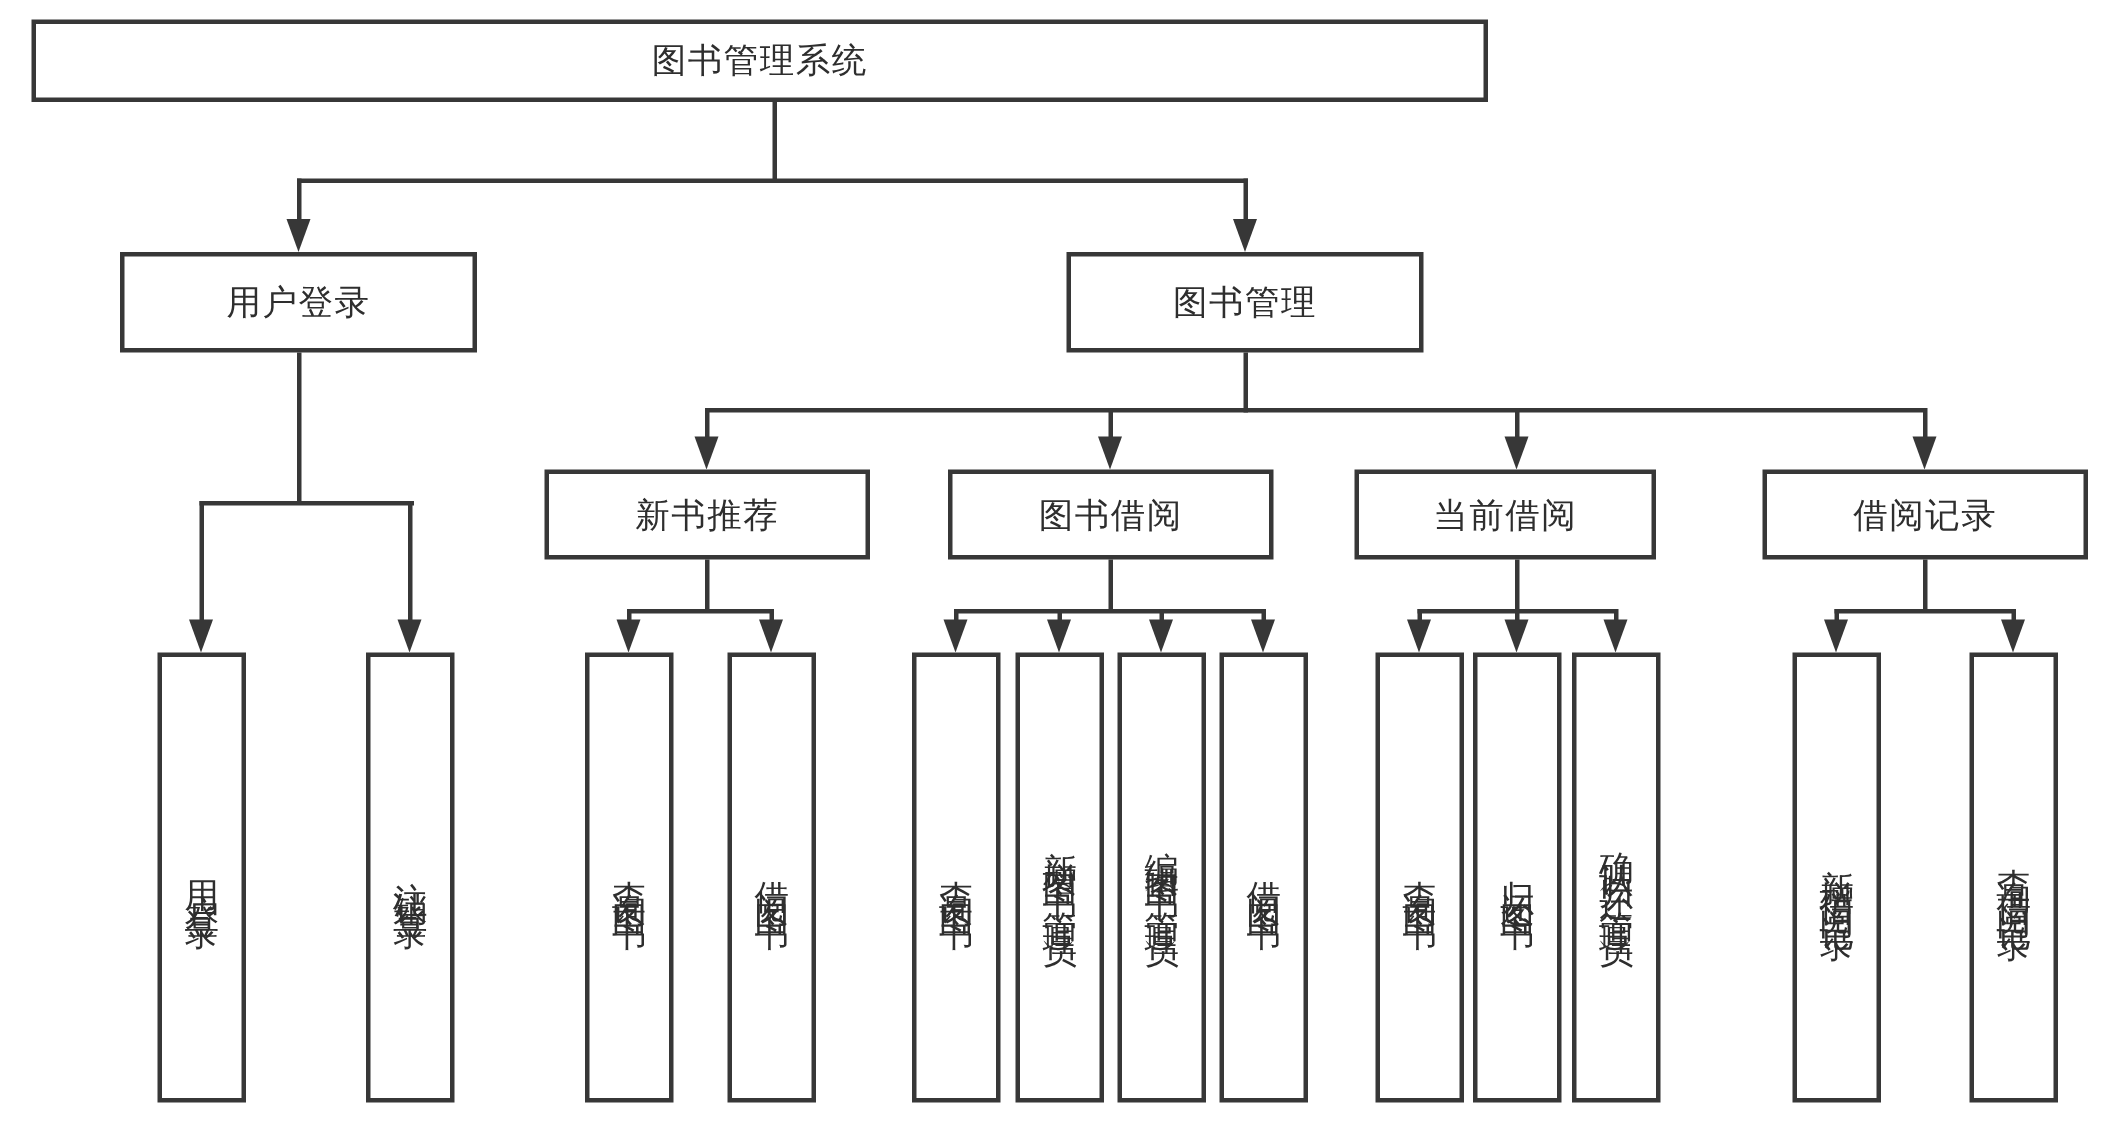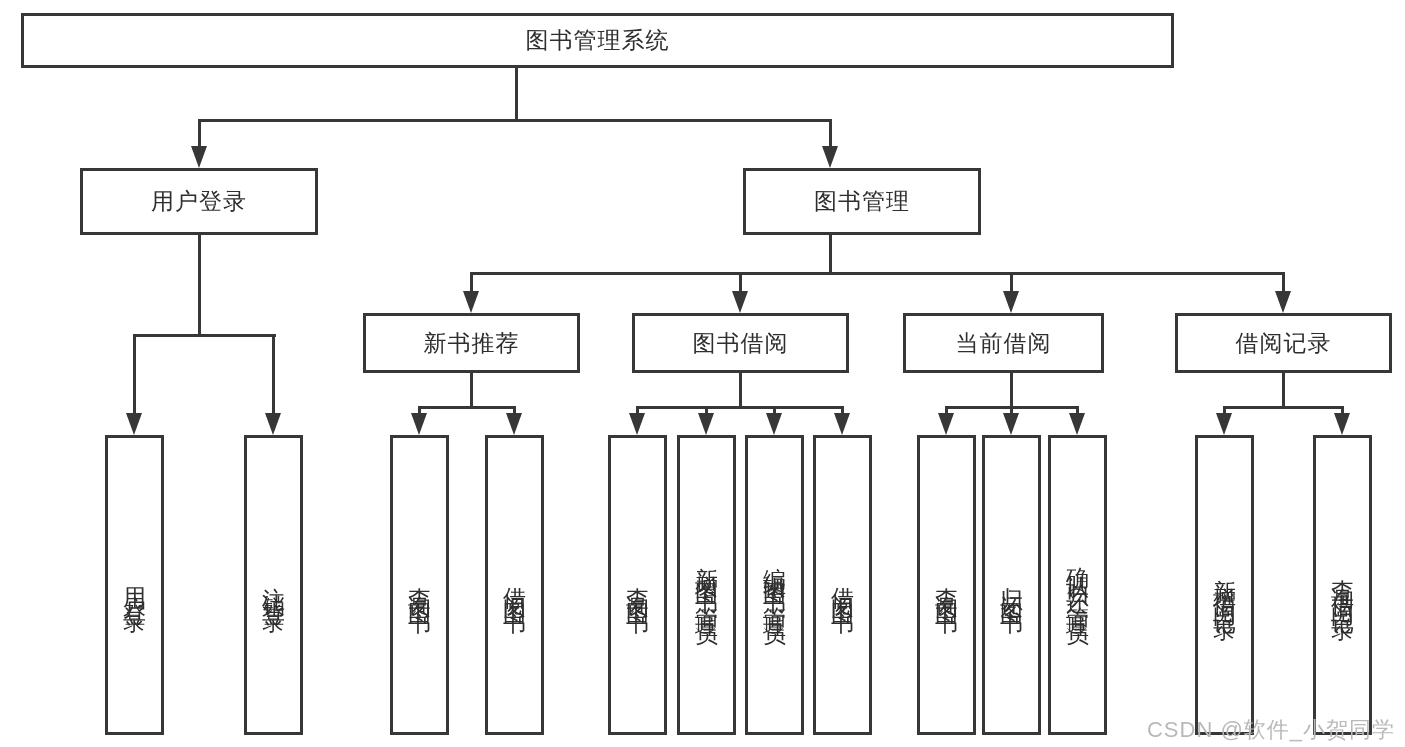--- a/index.html
+++ b/index.html
@@ -51,29 +51,29 @@
     letter-spacing:1px;
     z-index:3;
     white-space:nowrap;
   }
 </style>
 </head>
 <body>
 
 <div class="canvas">
 
-  <div class="node" style="left:21px;top:13px;width:1153px;height:55px;">
+  <div class="node" style="left:21px;top:13px;width:971px;height:55px;">
     <span>图书管理系统</span>
   </div>
 
   <div class="node" style="left:80px;top:168px;width:238px;height:67px;">
     <span>用户登录</span>
   </div>
 
-  <div class="node" style="left:711px;top:168px;width:238px;height:67px;margin-left:32px;">
+  <div class="node" style="left:711px;top:168px;width:238px;height:67px;">
     <span>图书管理</span>
   </div>
 
   <div class="node" style="left:363px;top:313px;width:217px;height:60px;text-align:right;">
     <span>新书推荐</span>
   </div>
 
   <div class="node" style="left:632px;top:313px;width:217px;height:60px;">
     <span>图书借阅</span>
   </div>
@@ -182,14 +182,13 @@
   <div class="v" style="left:1076px;top:406px;height:10px;"></div>
   <div class="a" style="left:1069px;top:413px;"></div>
 
   <div class="v" style="left:1282px;top:371px;height:37px;"></div>
   <div class="h" style="left:1223px;top:406px;width:120px;"></div>
   <div class="v" style="left:1223px;top:406px;height:10px;"></div>
   <div class="a" style="left:1216px;top:413px;"></div>
   <div class="v" style="left:1341px;top:406px;height:10px;"></div>
   <div class="a" style="left:1334px;top:413px;"></div>
 
-  <div class="watermark">CSDN @软件_小贺同学</div>
 </div>
 
 </body></html>

